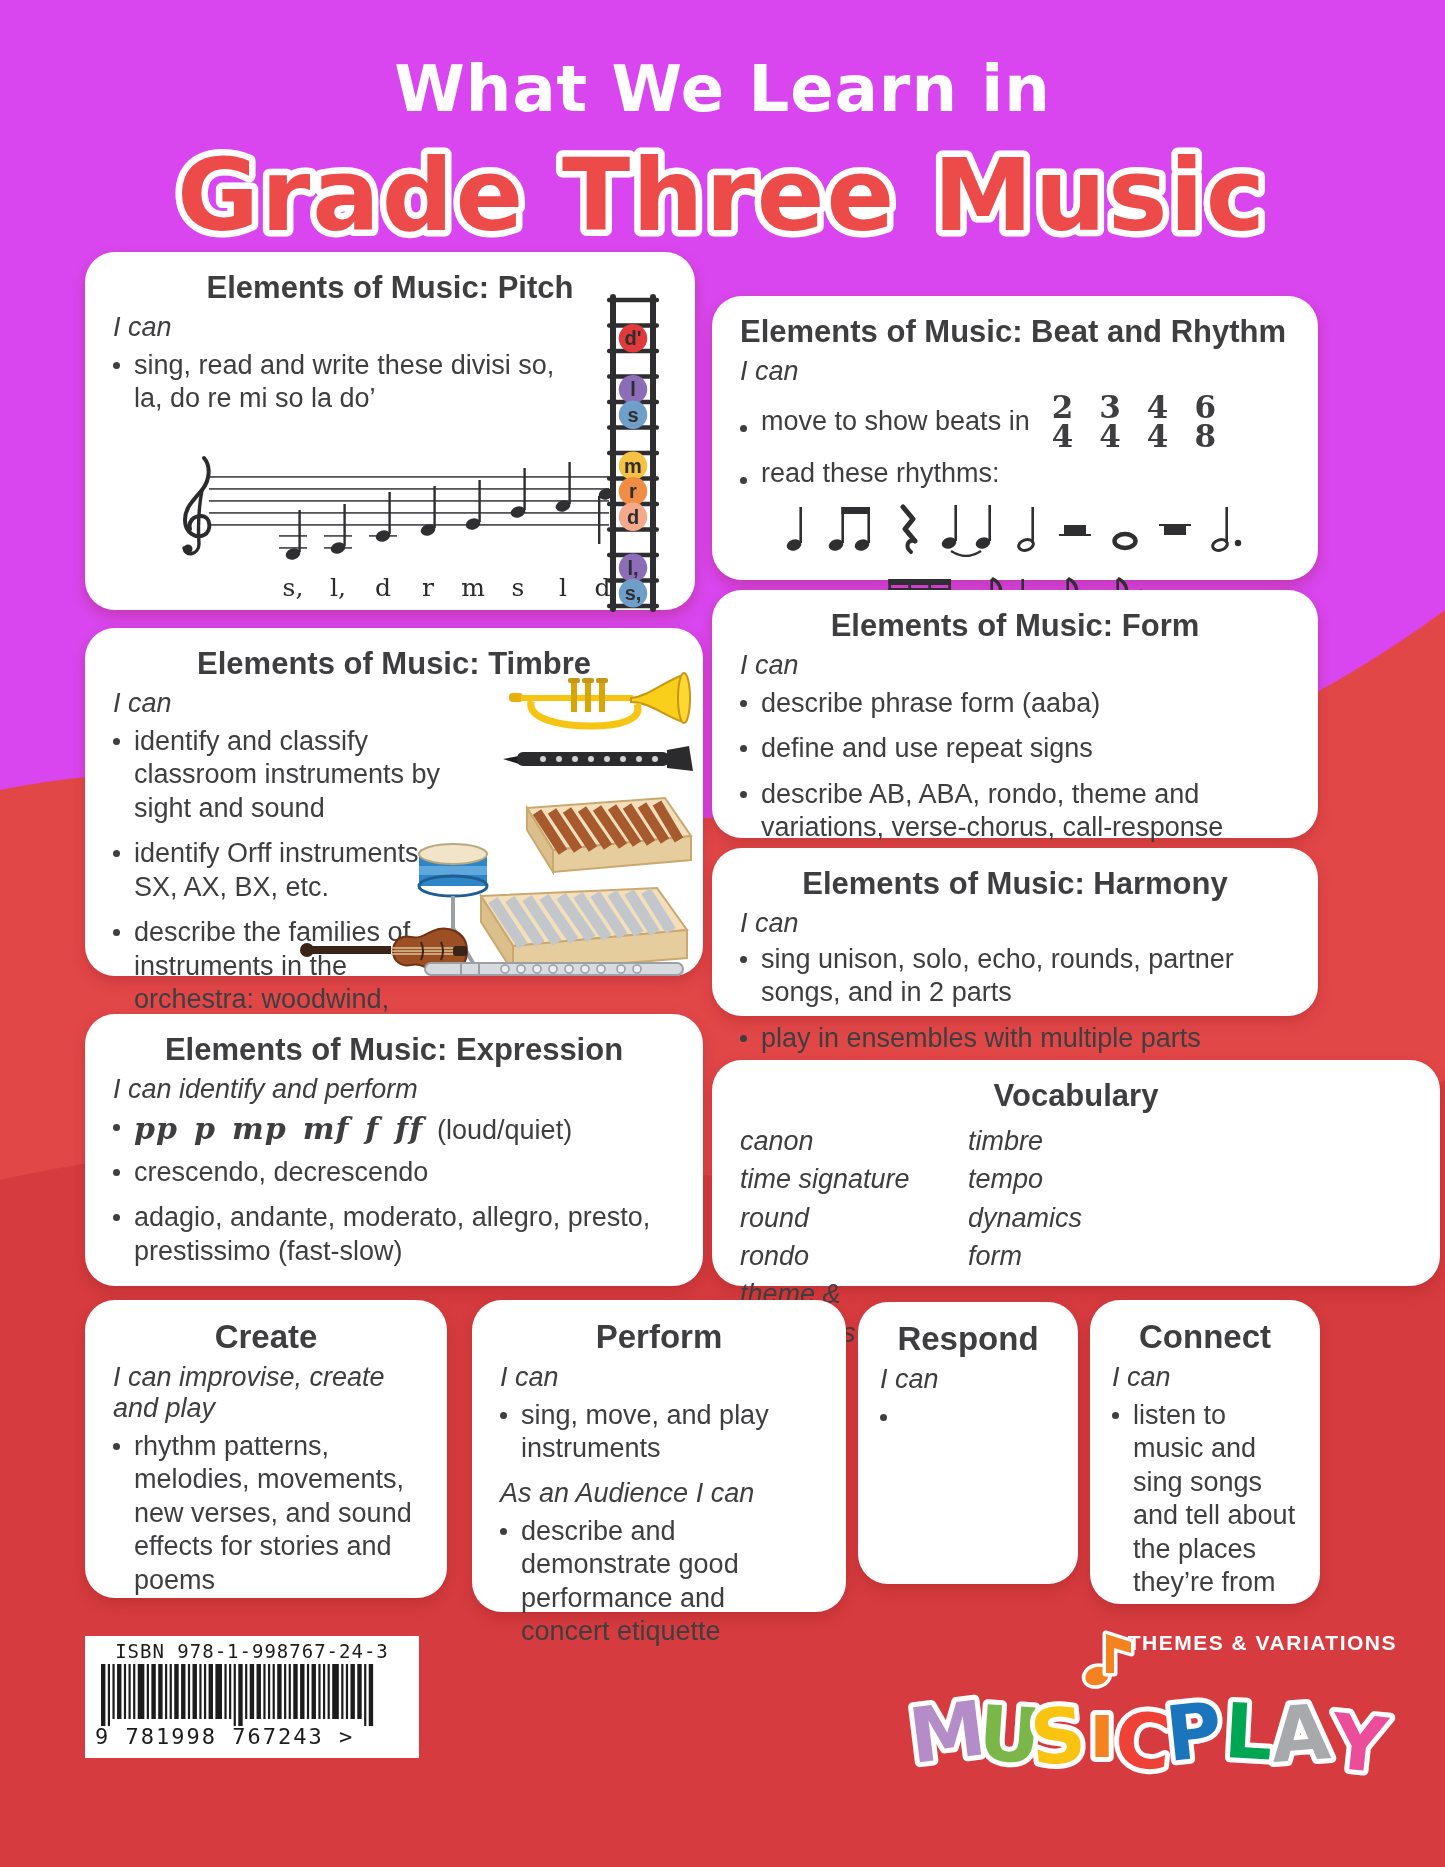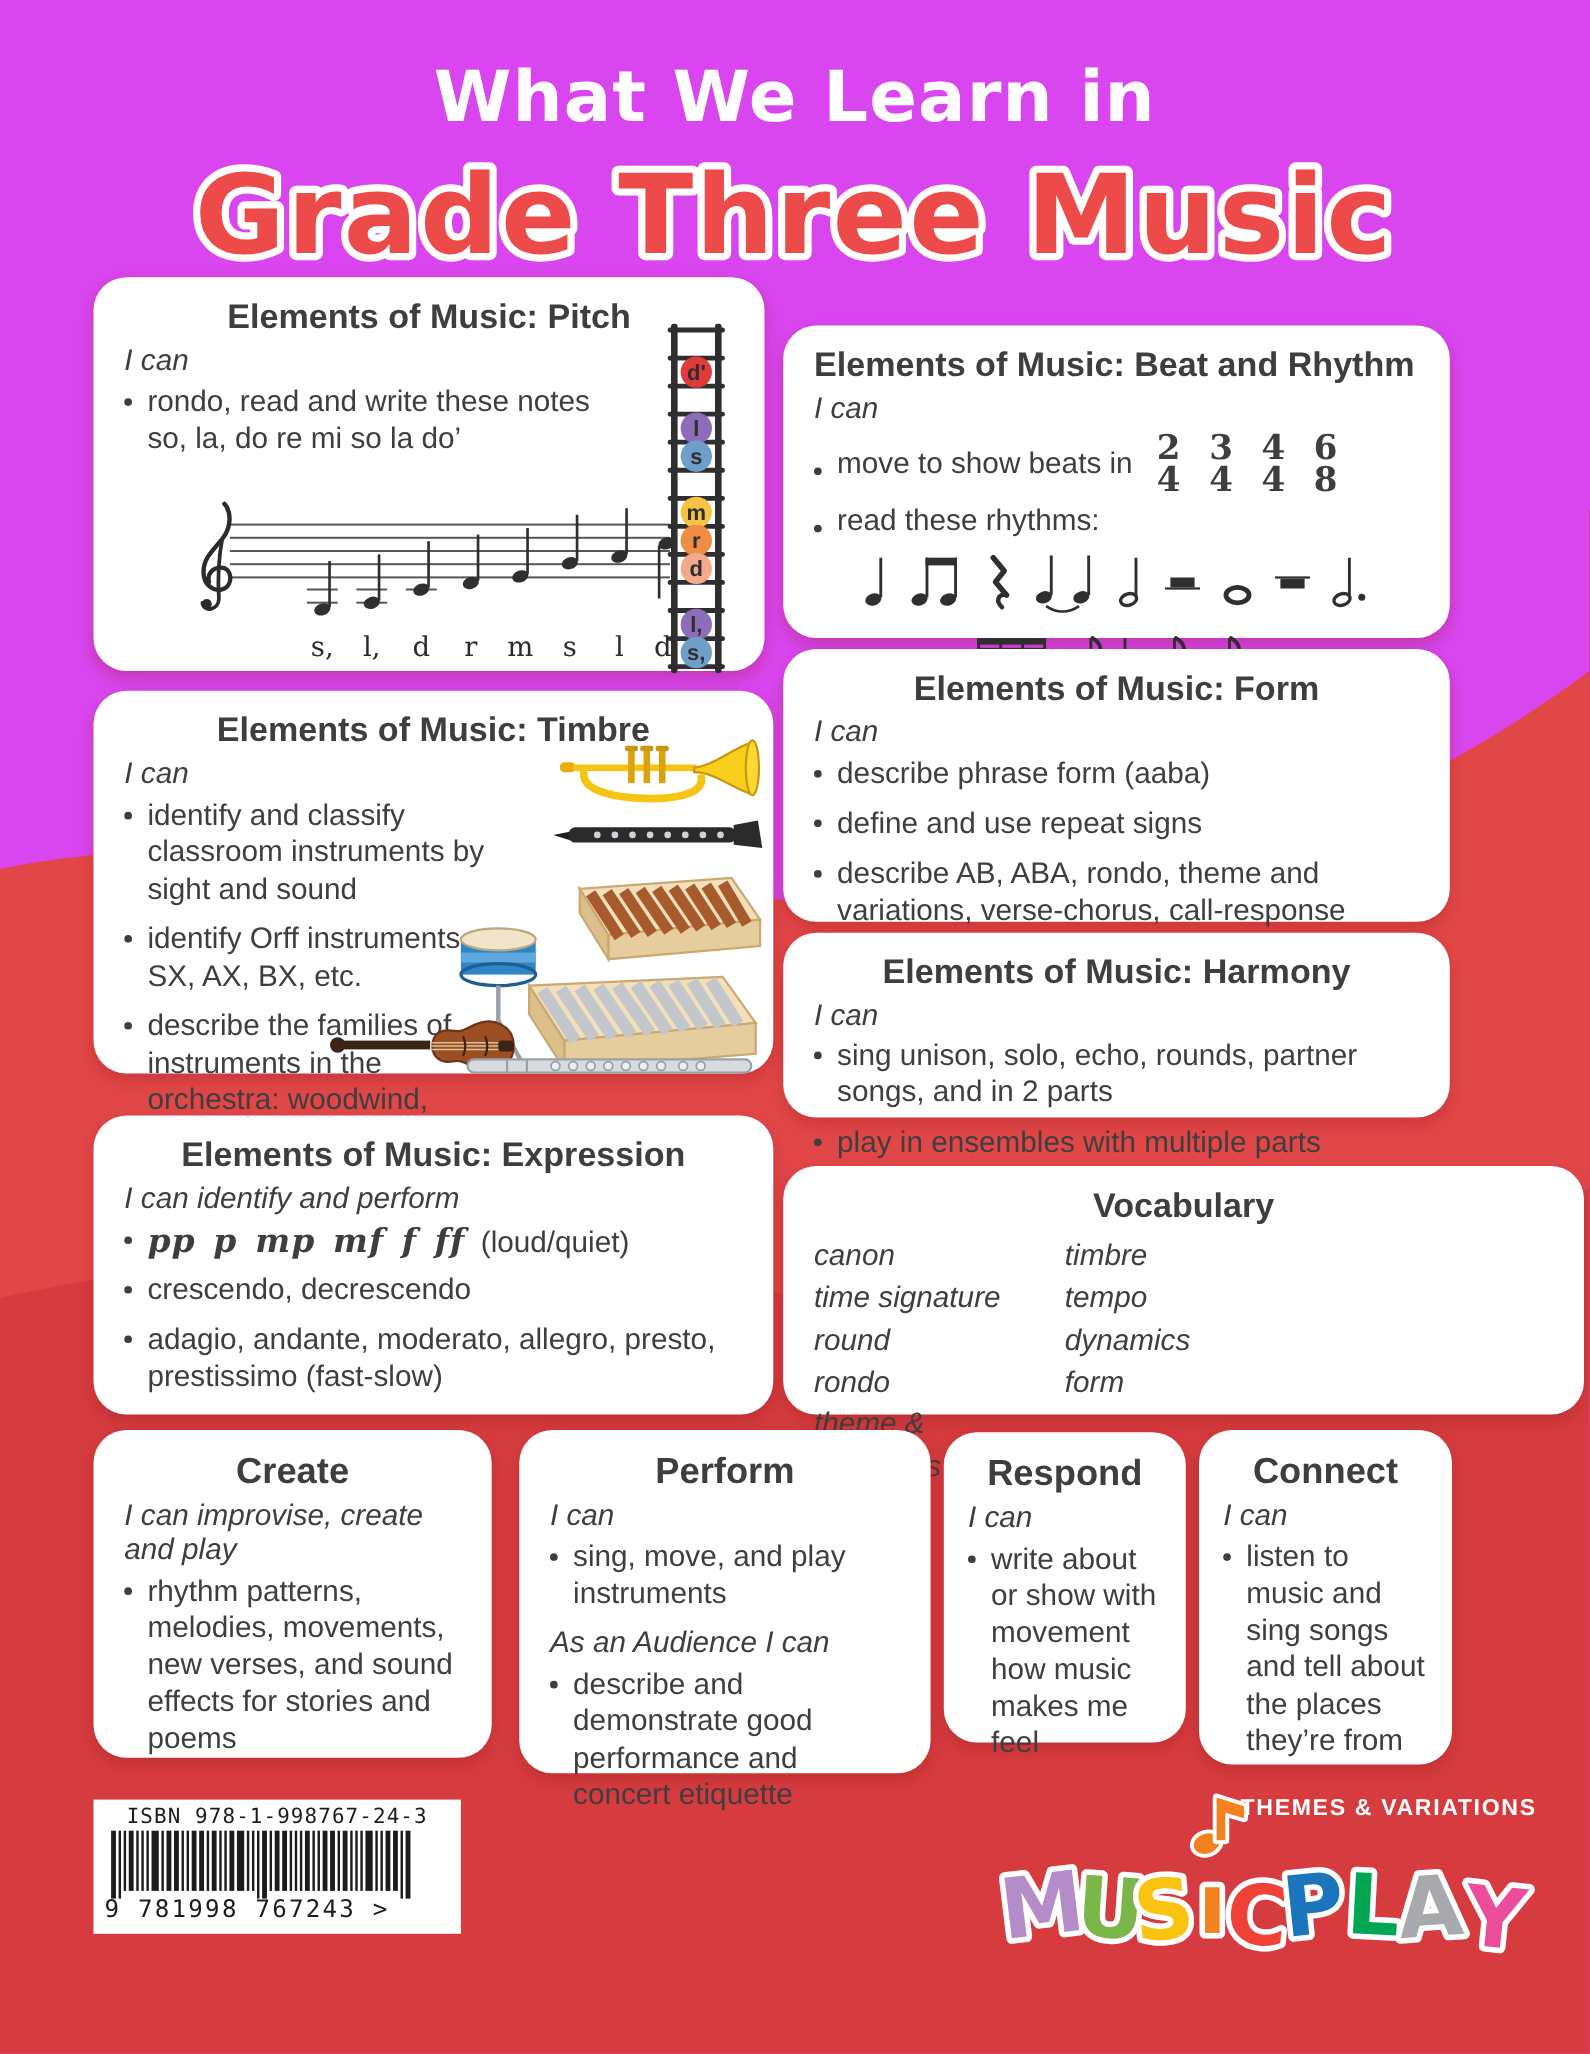--- a/index.html
+++ b/index.html
@@ -62,21 +62,21 @@
     <text x="722" y="112" text-anchor="middle" font-family="DejaVu Sans, sans-serif" font-weight="bold" font-size="100" letter-spacing="2" fill="#ED4B4A" stroke="#FFFFFF" stroke-width="13" paint-order="stroke" stroke-linejoin="round">Grade Three Music</text>
   </svg>
 
   <div class="card" style="left:85px;top:252px;width:610px;height:358px;">
     <h2>Elements of Music: Pitch</h2>
     <div class="pitch-text">
       <div class="intro">I can</div>
       <ul class="blist">
         <li>
             <span class="dot"></span>
-            <span>rondo, read and write these notes so, la, do re mi so la do’</span>
+            <span>sing, read and write these divisi so, la, do re mi so la do’</span>
           </li>
       </ul>
     </div>
     <div class="staff-wrap"><svg width="460" height="158" viewBox="0 0 460 158">
           <rect x="36" y="28" width="400" height="1.8" fill="#55555A"></rect>
           <rect x="36" y="40" width="400" height="1.8" fill="#55555A"></rect>
           <rect x="36" y="52" width="400" height="1.8" fill="#55555A"></rect>
           <rect x="36" y="64" width="400" height="1.8" fill="#55555A"></rect>
           <rect x="36" y="76" width="400" height="1.8" fill="#55555A"></rect>
           <path d="M31,10 C38,18 37,32 29,42 C19,54 12,60 12,72 C12,85 23,91 31,87 C39,83 38,68 28,68 C20,68 15,74 17,81" fill="none" stroke="#2B2B2E" stroke-width="4" stroke-linecap="round"></path>
@@ -485,21 +485,20 @@
         </li>
     </ul>
   </div>
 
   <div class="card" style="left:858px;top:1302px;width:220px;height:282px;padding:18px 22px;">
     <h2 class="small">Respond</h2>
     <div class="intro">I can</div>
     <ul class="blist">
       <li>
           <span class="dot"></span>
-          <span>write about or show with movement how music makes me feel</span>
         </li>
     </ul>
   </div>
 
   <div class="card" style="left:1090px;top:1300px;width:230px;height:304px;padding:18px 22px;">
     <h2 class="small">Connect</h2>
     <div class="intro">I can</div>
     <ul class="blist">
       <li>
           <span class="dot"></span>

